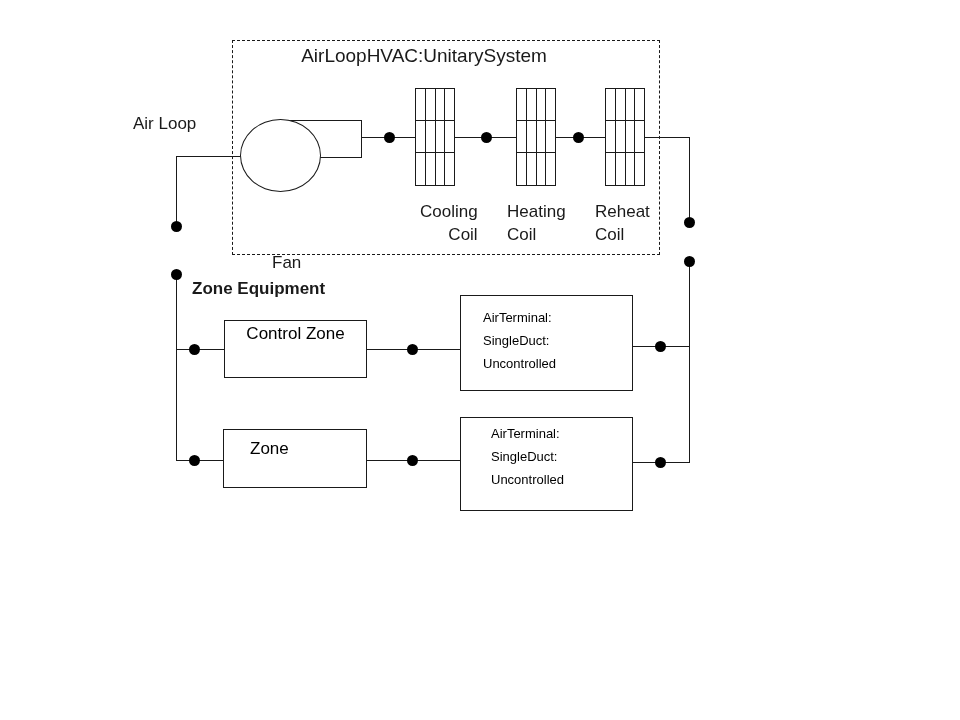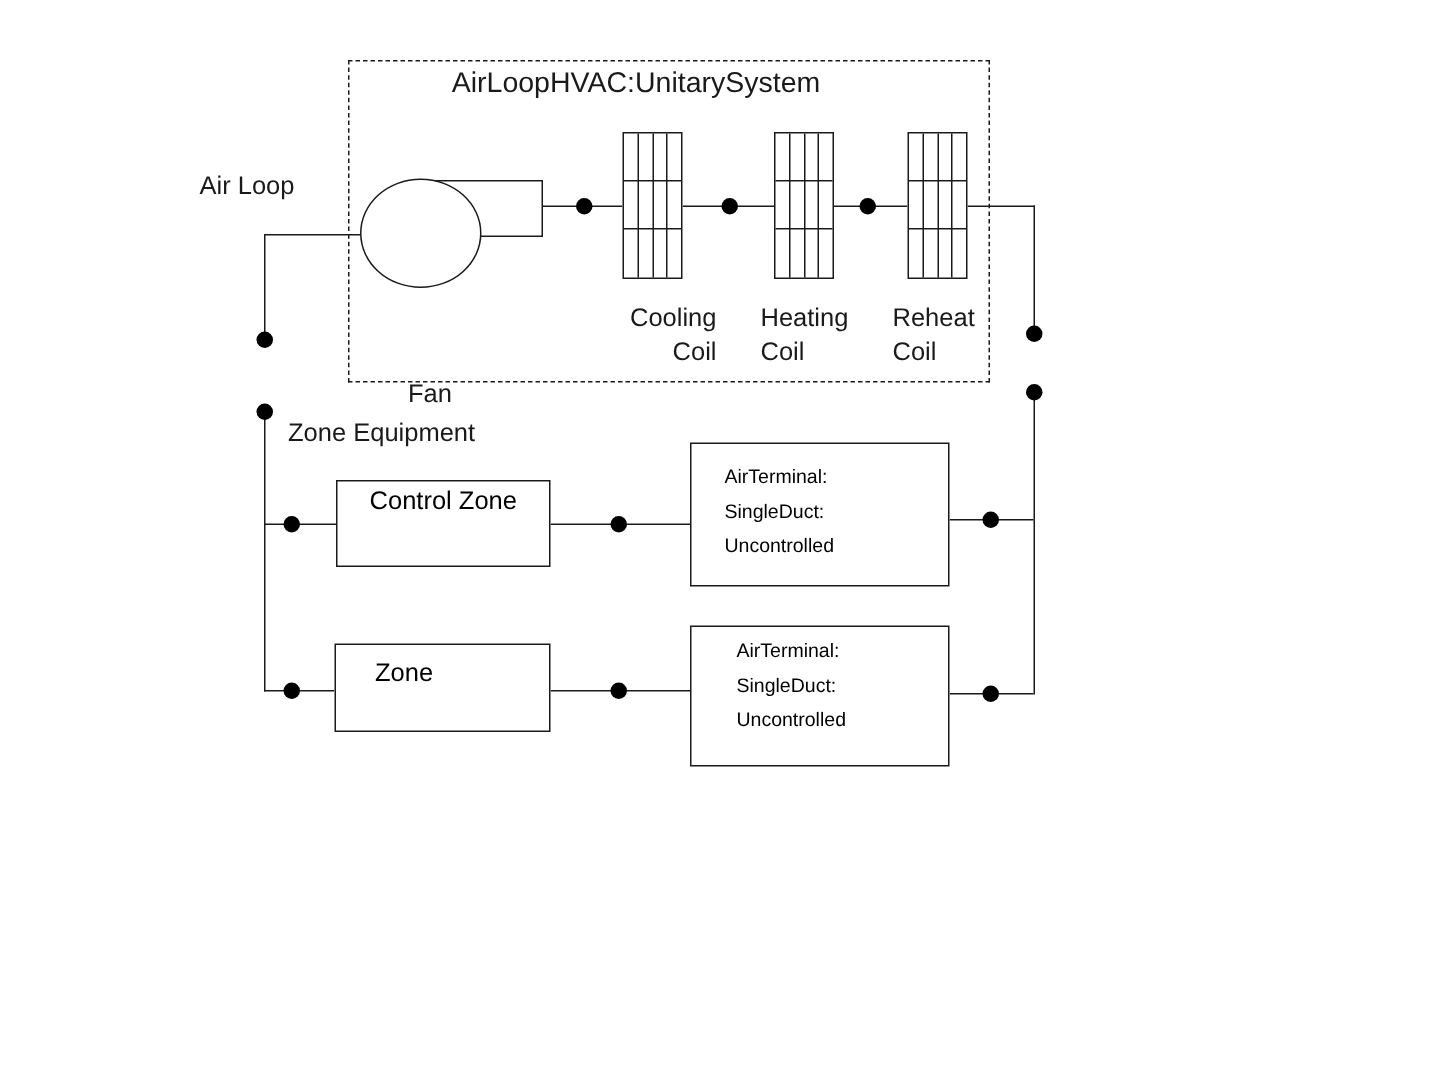--- a/index.html
+++ b/index.html
@@ -78,21 +78,21 @@
   </div>
 
   <div class="lbl" style="left:133px;top:112px;">Air Loop</div>
   <div class="lbl" style="left:272px;top:207px;margin-top:44px;">Fan</div>
   <div class="lbl multiline" style="left:420px;top:200px;text-align:right;">Cooling
 Coil</div>
   <div class="lbl multiline" style="left:507px;top:200px;">Heating
 Coil</div>
   <div class="lbl multiline" style="left:595px;top:200px;">Reheat
 Coil</div>
-  <div class="lbl" style="left:192px;top:277px;">Zone Equipment</div>
+  <div class="lbl" style="left:192px;top:277px;font-weight:bold;">Zone Equipment</div>
 
   <div class="box" style="left:223px;top:429px;width:144px;height:59px;">
     <span class="zone-label-left">Zone</span>
   </div>
   <div class="box" style="left:224px;top:320px;width:143px;height:58px;">
     <span class="zone-box-label">Control Zone</span>
   </div>
 
   <div class="box" style="left:460px;top:295px;width:173px;height:96px;">
     <span class="term-label" style="padding:10px 0 0 22px;">AirTerminal:

